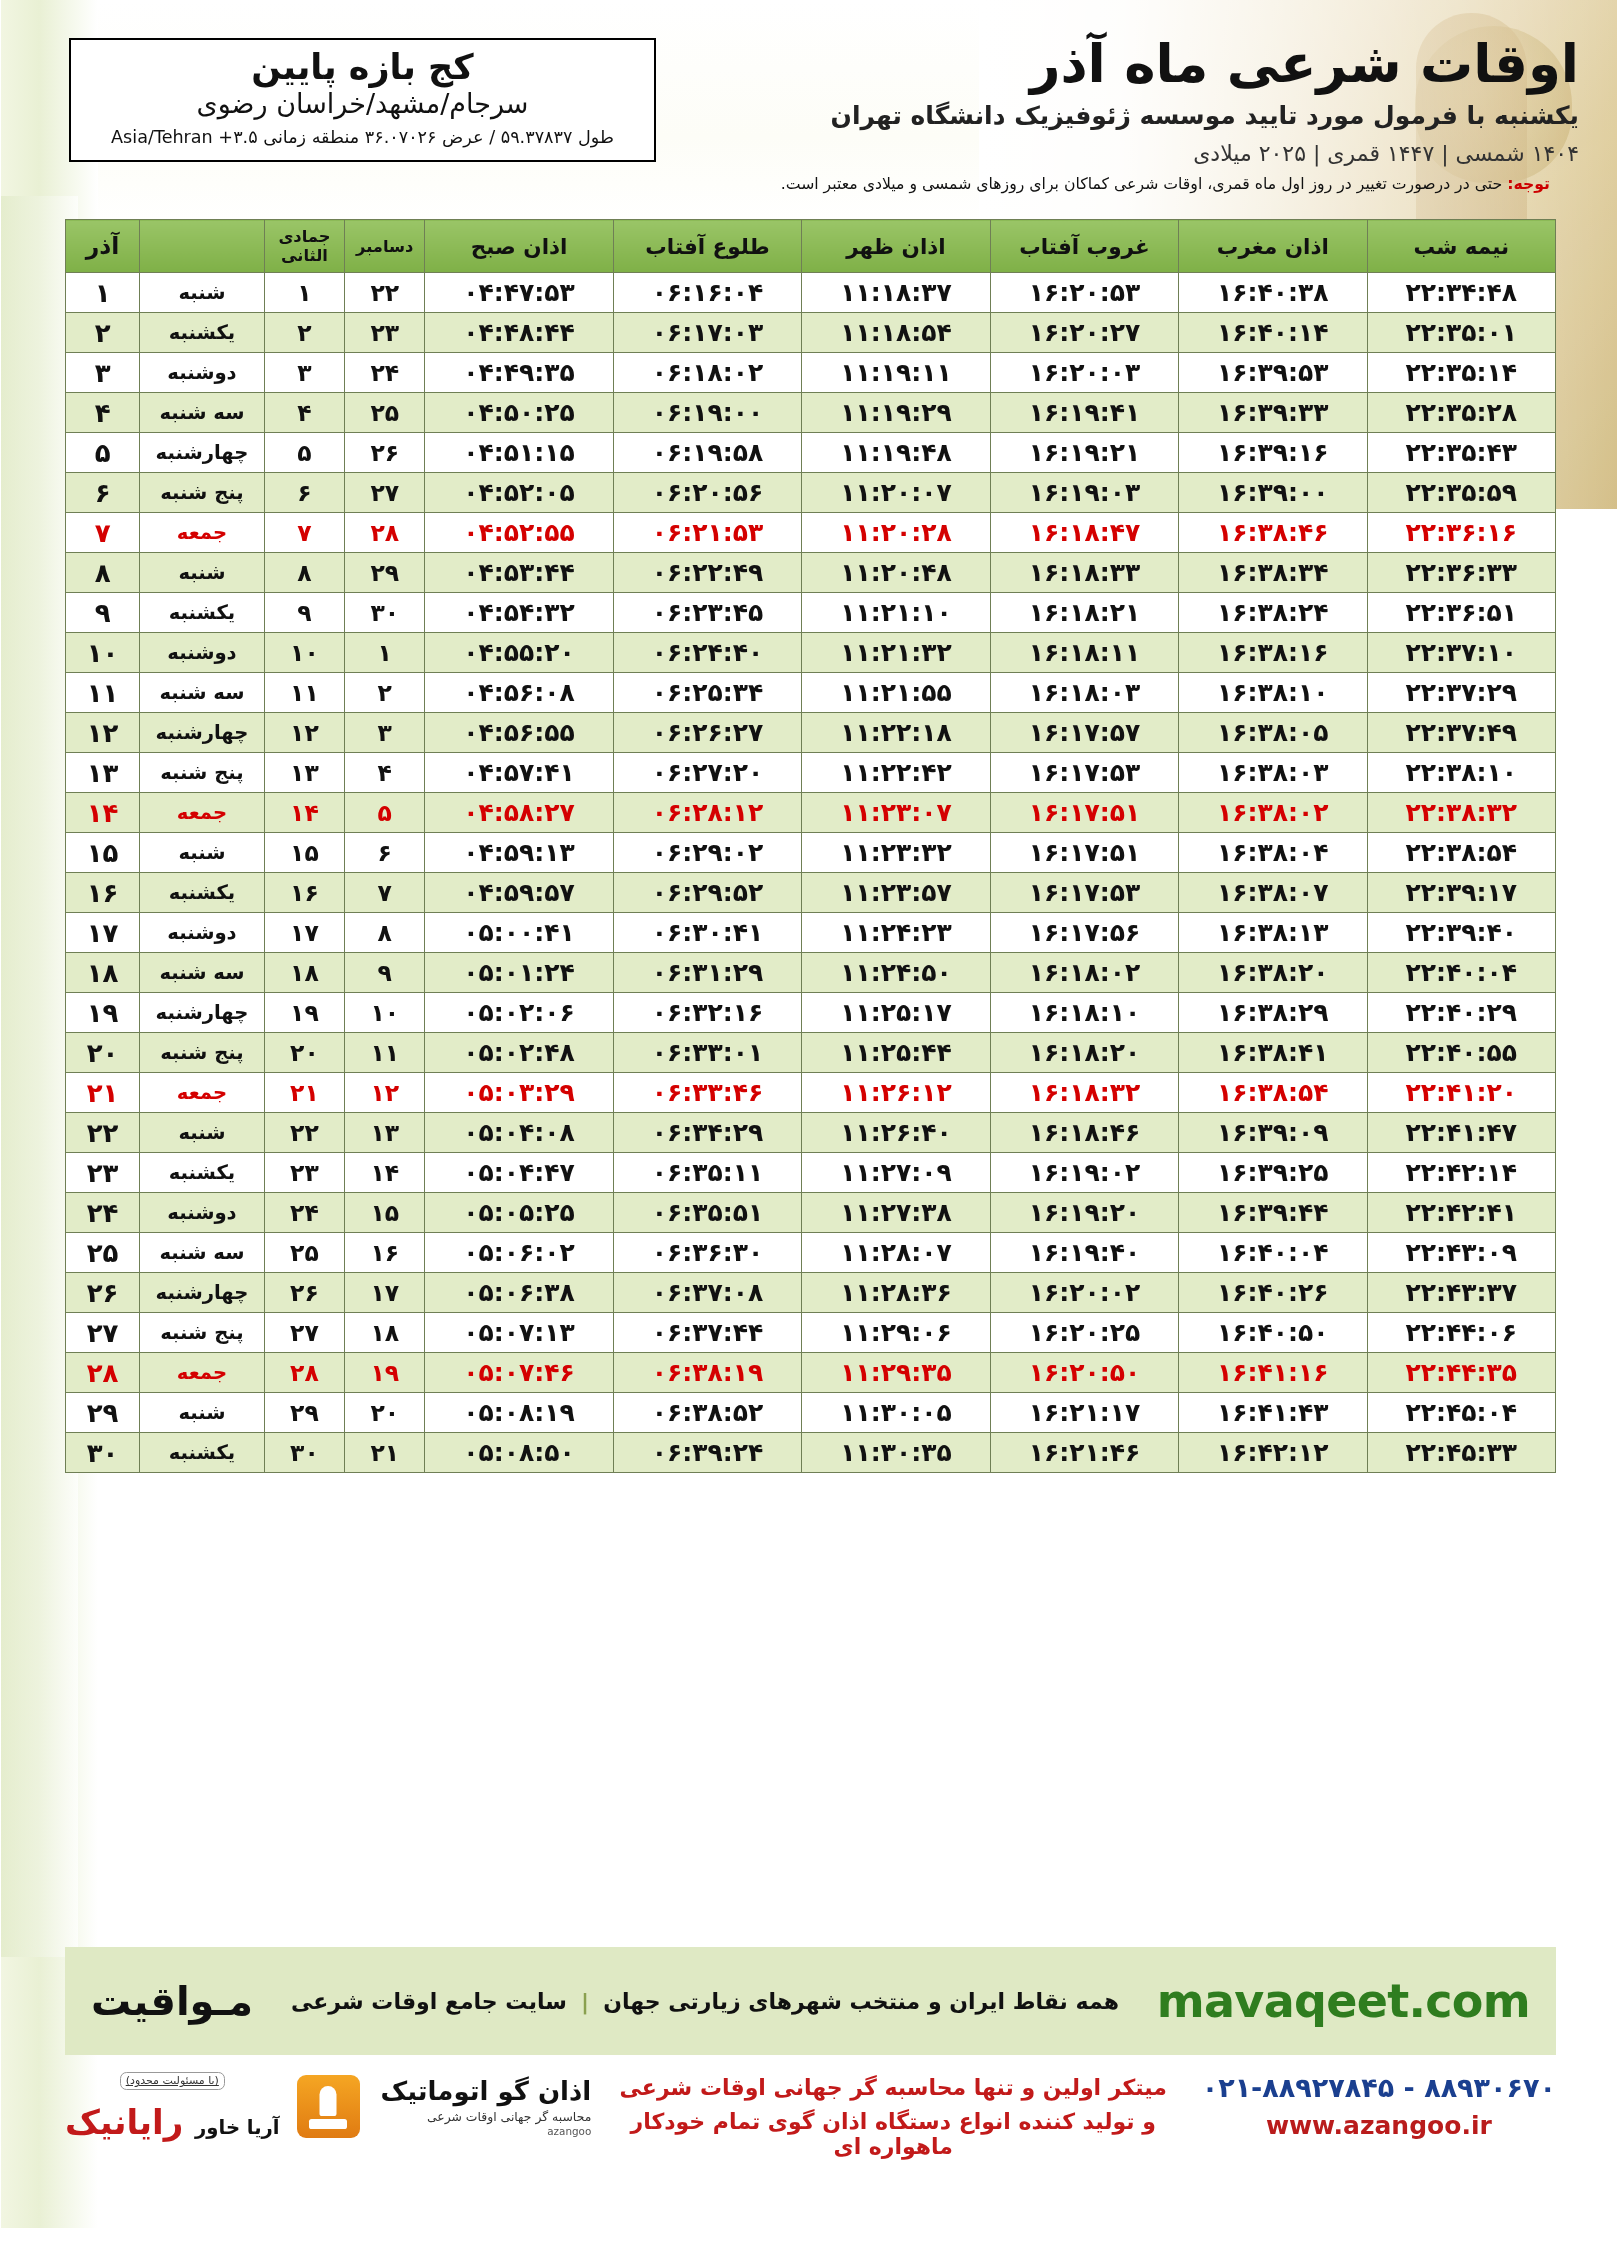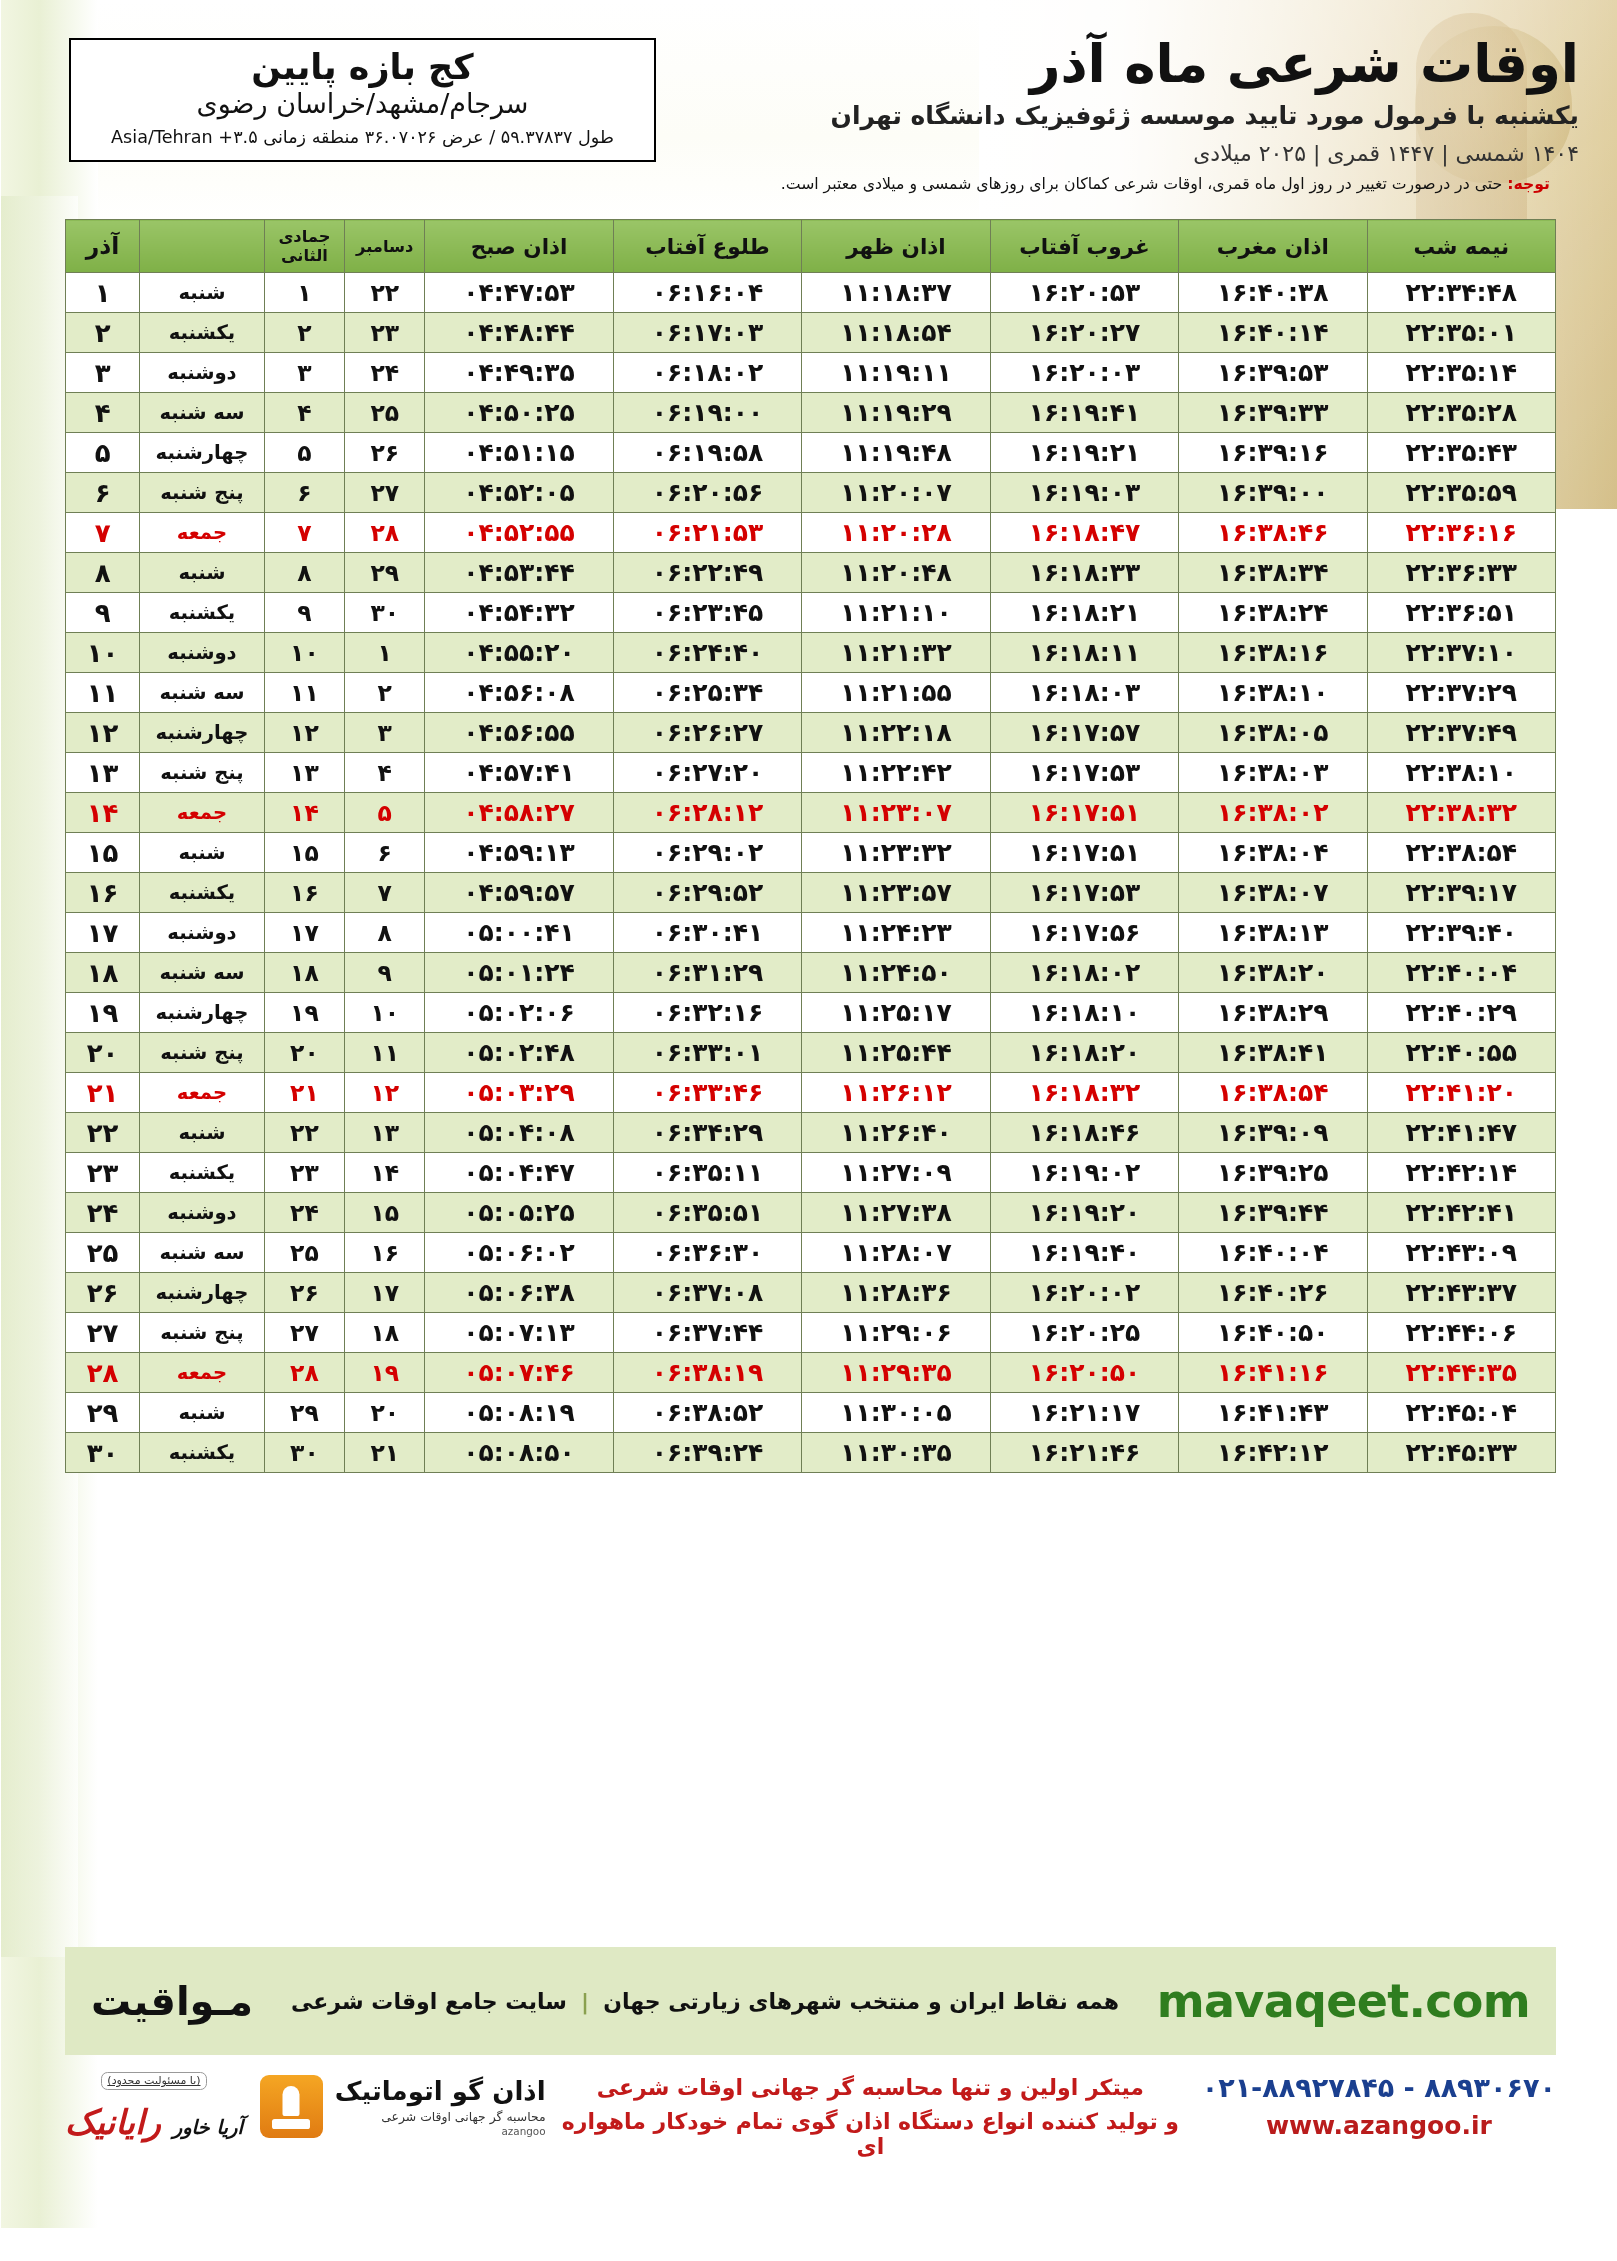--- a/index.html
+++ b/index.html
@@ -129,23 +129,23 @@
   }
   .fb-left{ text-align:center; padding-left:13px; }
   .fb-phone{ font-size:27px; font-weight:bold; color:#1a3f8f; direction:ltr; }
   .fb-site{ font-size:25px; font-weight:bold; color:#b91c1c; margin-top:7.8px; direction:ltr; }
   .fb-mid{ text-align:center; flex:1; padding-top:2.6px; }
   .fb-mid-l1{ font-size:22px; color:#c21a1a; font-weight:bold; }
   .fb-mid-l2{ font-size:22px; color:#c21a1a; font-weight:bold; margin-top:9px; }
   .fb-right{ display:flex; align-items:center; gap:17px; padding-right:6.5px; }
   .logo-rayanic{ text-align:center; }
   .logo-rayanic .lr-top{ font-size:11px; color:#333; border:0.7px solid #999; border-radius:6.5px; padding:1.3px 5.2px; display:inline-block;text-decoration:underline;}
-  .logo-rayanic .lr-main{ font-size:34px; font-weight:bold; color:#c21a1a; margin-top:12px;font-style:italic; }
+  .logo-rayanic .lr-main{ font-size:34px; font-weight:bold; color:#c21a1a; margin-top:12px; }
   .logo-rayanic .lr-main span{ color:#111; font-size:19.6px; }
-  .logo-azan{ display:flex; align-items:center; gap:12px; }
+  .logo-azan{ display:flex; align-items:center; gap:21px; }
   .logo-azan-icon{
     width:63px; height:63px; background:linear-gradient(to bottom,#f5a623,#e07b12);
     border-radius:9px; position:relative;
   }
   .logo-azan-icon:after{
     content:""; position:absolute; left:50%; top:10.4px; transform:translateX(-50%);
     width:17px; height:30px; background:#fff; border-radius:8.5px 8.5px 2.6px 2.6px;
   }
   .logo-azan-icon:before{
     content:""; position:absolute; left:50%; bottom:9px; transform:translateX(-50%);

